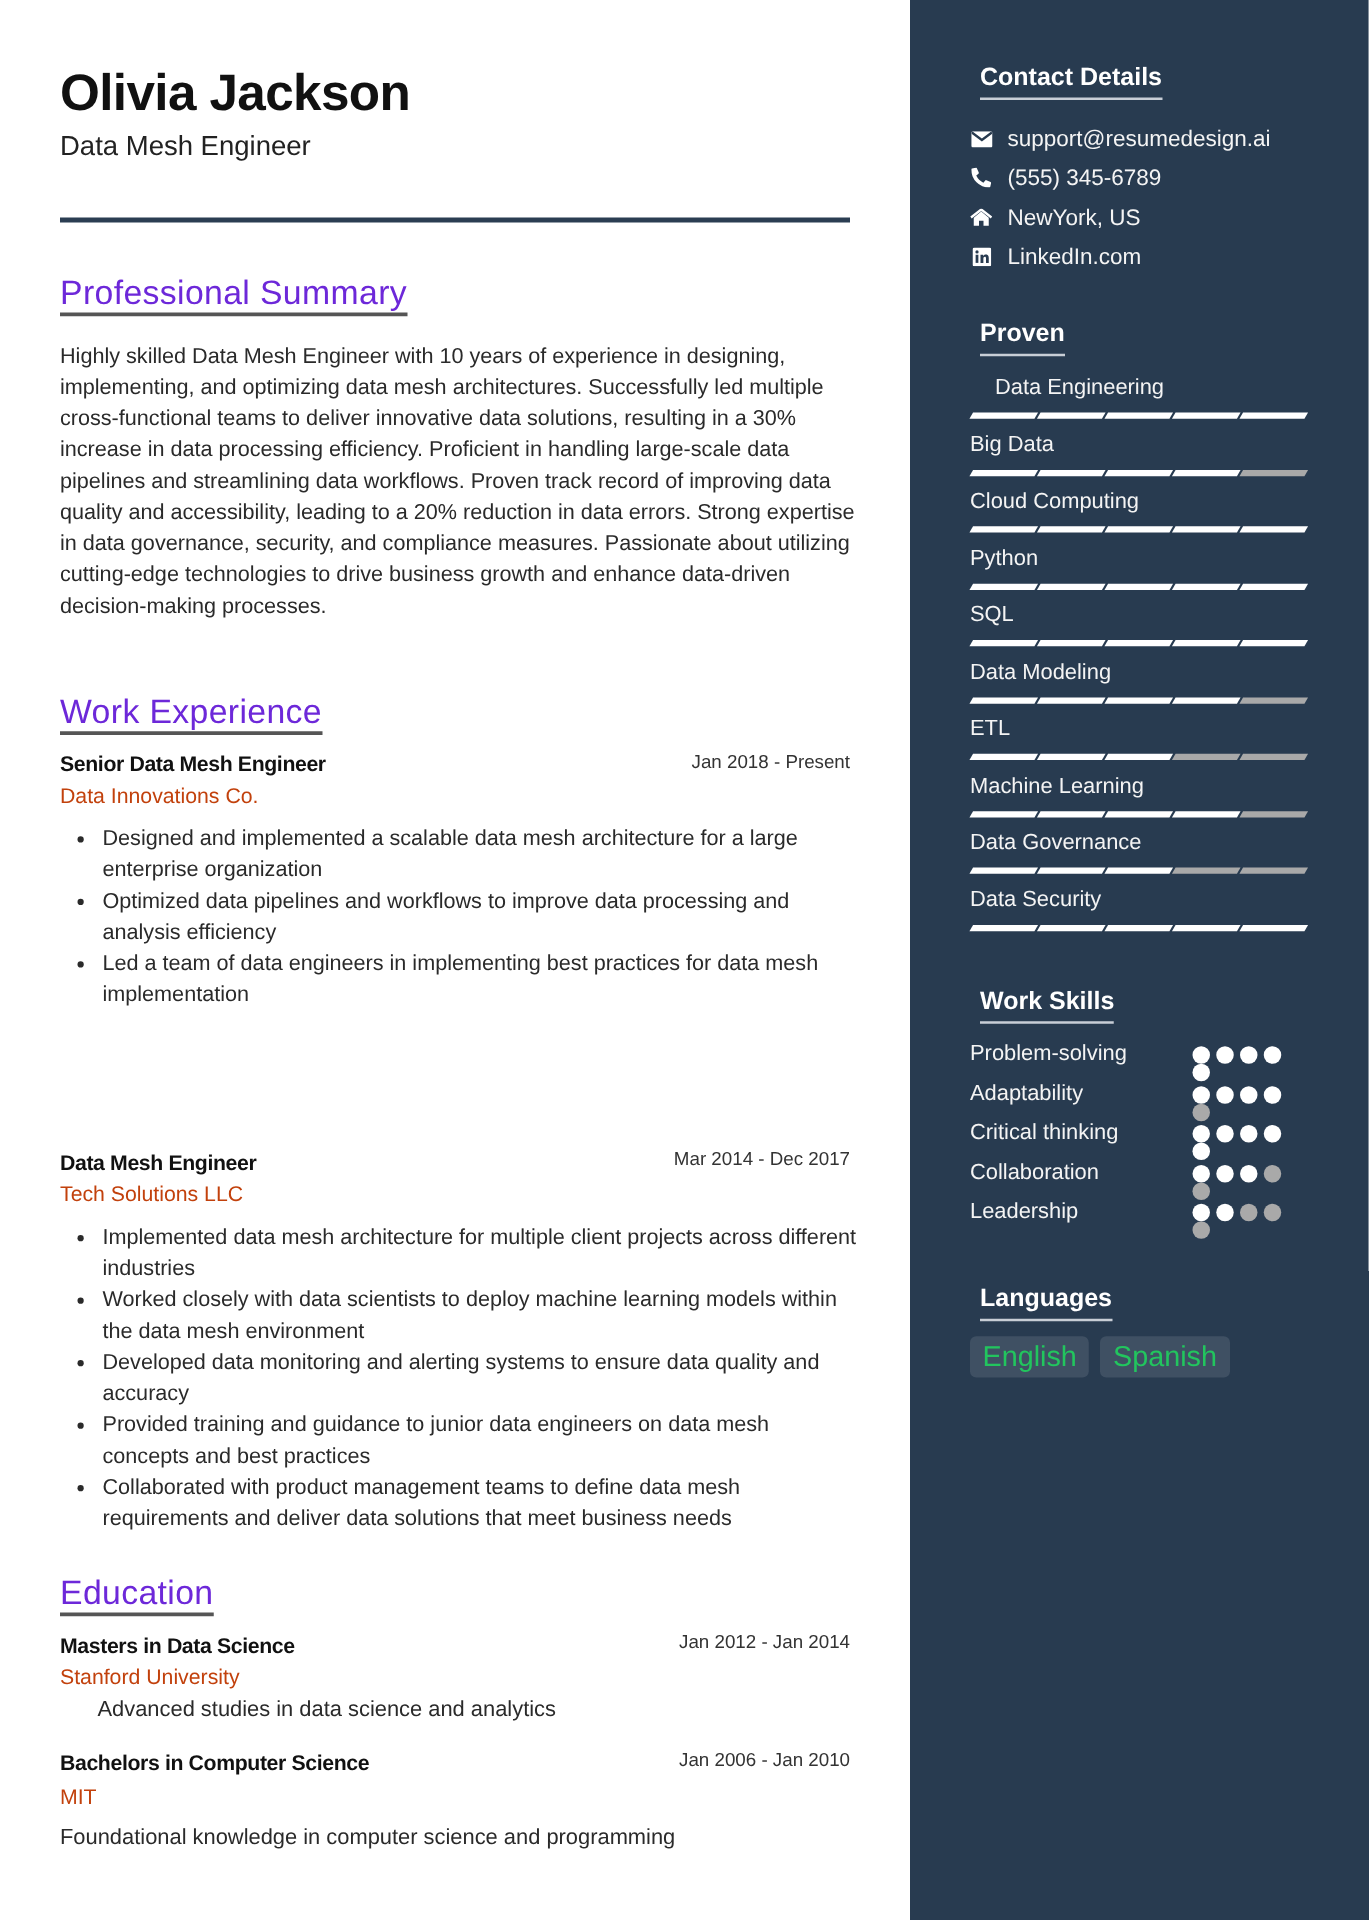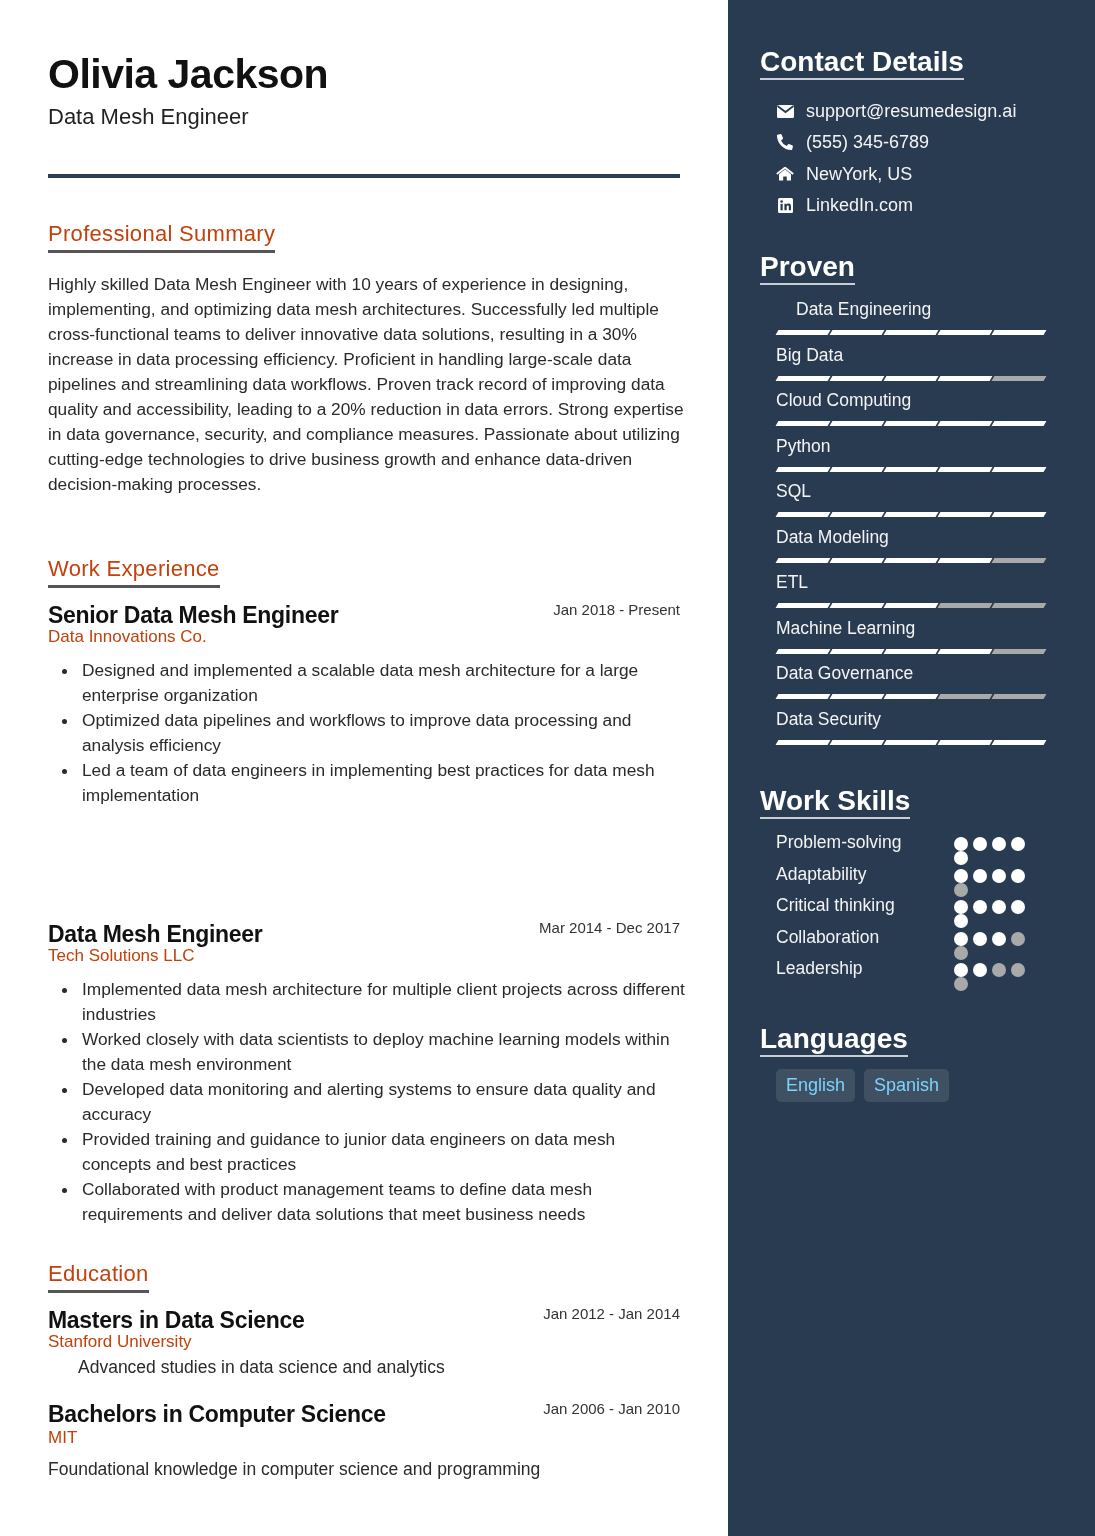--- a/index.html
+++ b/index.html
@@ -5,54 +5,54 @@
   * { box-sizing: border-box; margin: 0; padding: 0; }
   html, body { width: 1095px; height: 1536px; background: #ffffff; overflow: hidden; }
   body { font-family: "Liberation Sans", sans-serif; color: #1f1f1f; position: relative; }
 
   
   .main { position: absolute; left: 48px; top: 0; width: 632px; }
   .name { position: absolute; top: 48px; left: 0; font-size: 41px; font-weight: 700; letter-spacing: -0.5px; color: #111; line-height: 52px; white-space: nowrap; }
   .role { position: absolute; top: 103px; left: 0; font-size: 22px; color: #222; line-height: 28px; white-space: nowrap; }
   .header-rule { position: absolute; top: 174px; left: 0; width: 632px; height: 4px; background: #2b3e52; }
 
-  .sec-title { position: absolute; left: 0; font-size: 22px; font-weight: 400; color: #c2410c; letter-spacing: 0.3px; line-height: 30px; padding-bottom: 1px; border-bottom: 3px solid #555; white-space: nowrap; }
+  .sec-title { position: absolute; left: 0; font-size: 27px; font-weight: 400; color: #6d28d9; letter-spacing: 0.3px; line-height: 30px; padding-bottom: 1px; border-bottom: 3px solid #555; white-space: nowrap; }
   .summary { position: absolute; top: 272px; left: 0; width: 636px; font-size: 17.3px; line-height: 25px; color: #2a2a2a; }
 
-  .entry-title { position: absolute; left: 0; font-size: 23px; font-weight: 700; color: #111; letter-spacing: -0.3px; white-space: nowrap; }
+  .entry-title { position: absolute; left: 0; font-size: 17px; font-weight: 700; color: #111; letter-spacing: -0.3px; white-space: nowrap; }
   .entry-date { position: absolute; right: 0; font-size: 15px; color: #333; white-space: nowrap; }
   .entry-org { position: absolute; left: 0; font-size: 17px; color: #c2410c; white-space: nowrap; }
   .entry-desc { position: absolute; left: 0; font-size: 17.5px; color: #2a2a2a; white-space: nowrap; }
 
   .bullets { position: absolute; left: 0; width: 640px; list-style: none; }
   .bullets li { position: relative; padding-left: 34px; font-size: 17.3px; line-height: 25px; color: #2a2a2a; }
   .bullets li::before { content: ""; position: absolute; left: 14px; top: 11px; width: 5px; height: 5px; border-radius: 50%; background: #2a2a2a; }
 
   
   .sidebar { position: absolute; left: 728px; top: 0; width: 367px; height: 1536px; background: #283b50; color: #ffffff; }
-  .side-title { position: absolute; left: 32px; font-size: 28px; font-weight: 700; color: #fff; line-height: 30px; padding-bottom: 1px; border-bottom: 2px solid #c8ced6; white-space: nowrap; }
+  .side-title { position: absolute; left: 56px; font-size: 20px; font-weight: 700; color: #fff; line-height: 30px; padding-bottom: 1px; border-bottom: 2px solid #c8ced6; white-space: nowrap; }
 
   .contact-row { position: absolute; left: 48px; height: 24px; display: flex; align-items: center; font-size: 18px; color: #f4f4f4; white-space: nowrap; }
   .contact-row .ico { width: 18px; height: 18px; margin-right: 12px; display: flex; align-items: center; justify-content: center; }
   .contact-row .ico svg { display: block; }
 
   .skill-label { position: absolute; left: 48px; font-size: 17.5px; color: #f4f4f4; white-space: nowrap; }
   .skill-bar { position: absolute; left: 49px; display: flex; gap: 2px; }
   .skill-bar .seg { width: 52px; height: 5px; transform: skewX(-30deg); }
   .seg.on { background: #ffffff; }
   .seg.off { background: #a9a9a9; }
 
   .soft-label { position: absolute; left: 48px; font-size: 17.5px; color: #f4f4f4; white-space: nowrap; }
   .dots { position: absolute; left: 226px; width: 80px; display: flex; flex-wrap: wrap; column-gap: 5px; row-gap: 0; }
   .dot { width: 14px; height: 14px; border-radius: 50%; }
   .dot.on { background: #ffffff; }
   .dot.off { background: #a9a9a9; }
 
   .lang-row { position: absolute; left: 48px; top: 1069px; display: flex; gap: 9px; }
-  .lang-pill { background: #3f5063; color: #7dd3fc; font-size: 18px; padding: 0 10px; height: 33px; line-height: 33px; border-radius: 5px; white-space: nowrap; }
+  .lang-pill { background: #3f5063; color: #22c55e; font-size: 23px; padding: 0 10px; height: 33px; line-height: 33px; border-radius: 5px; white-space: nowrap; }
 </style>
 </head>
 <body>
 
 <div class="main">
   <div class="name">Olivia Jackson</div>
   <div class="role">Data Mesh Engineer</div>
   <div class="header-rule"></div>
 
   <div class="sec-title" style="top:219px;">Professional Summary</div>

